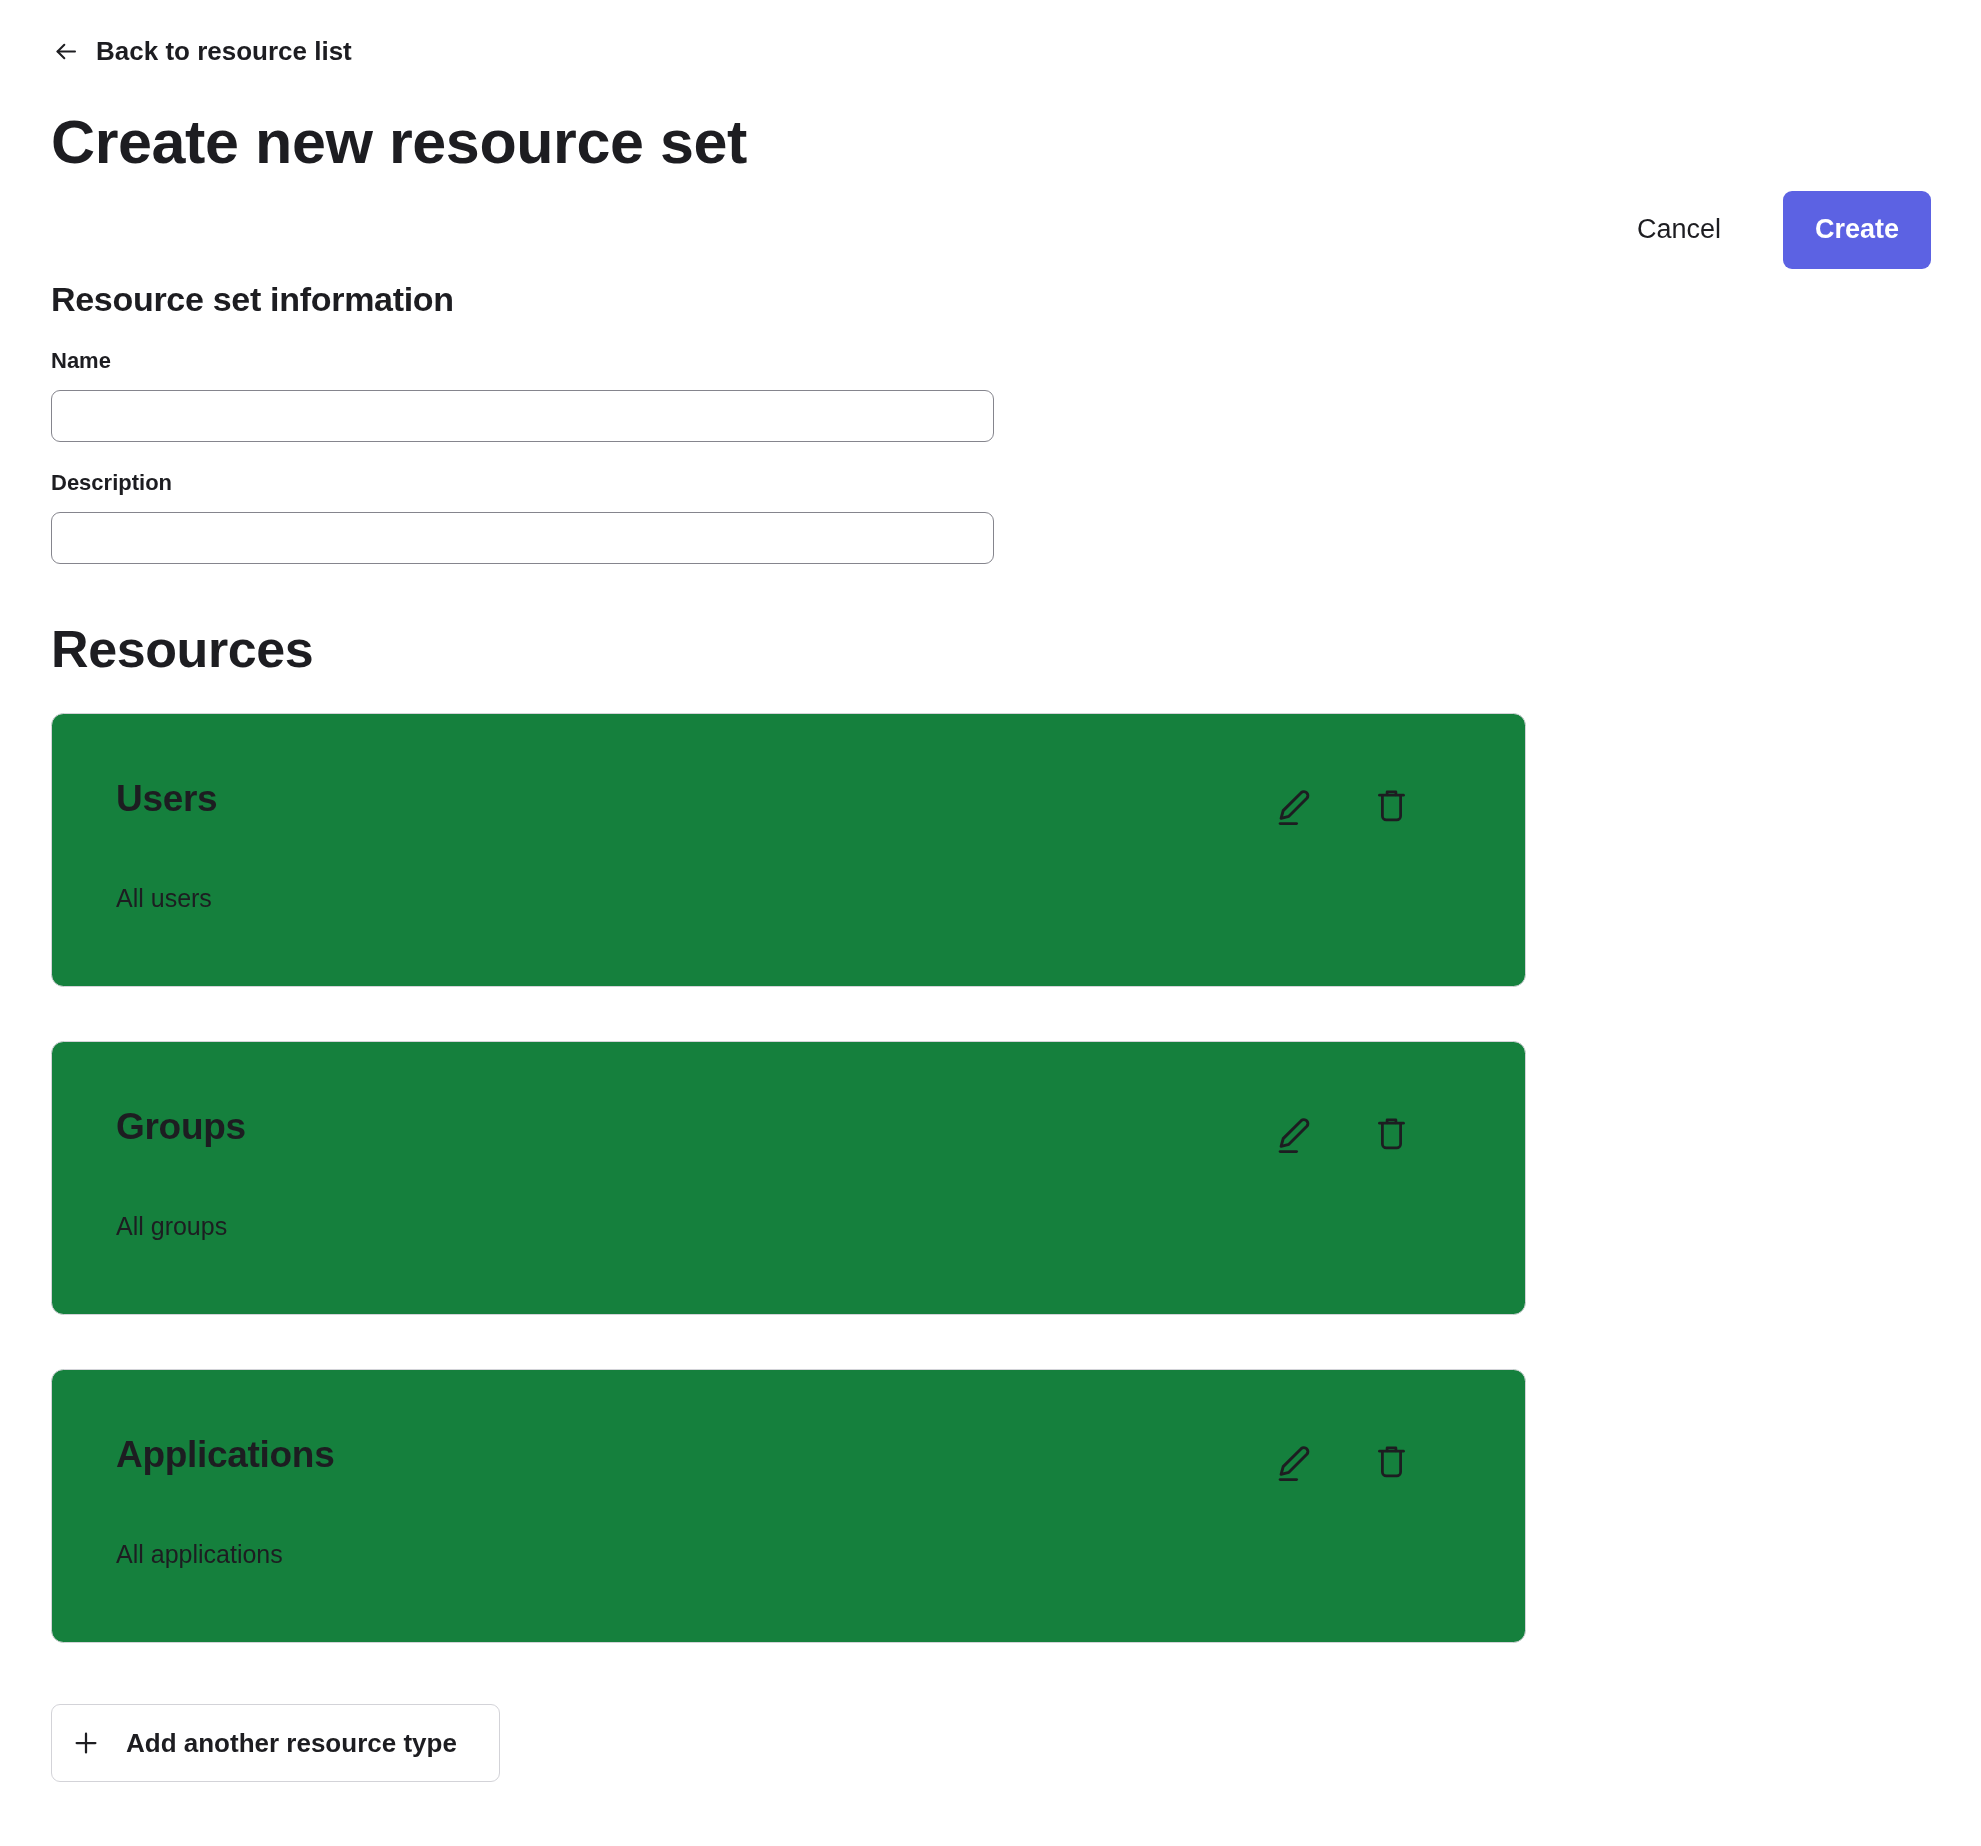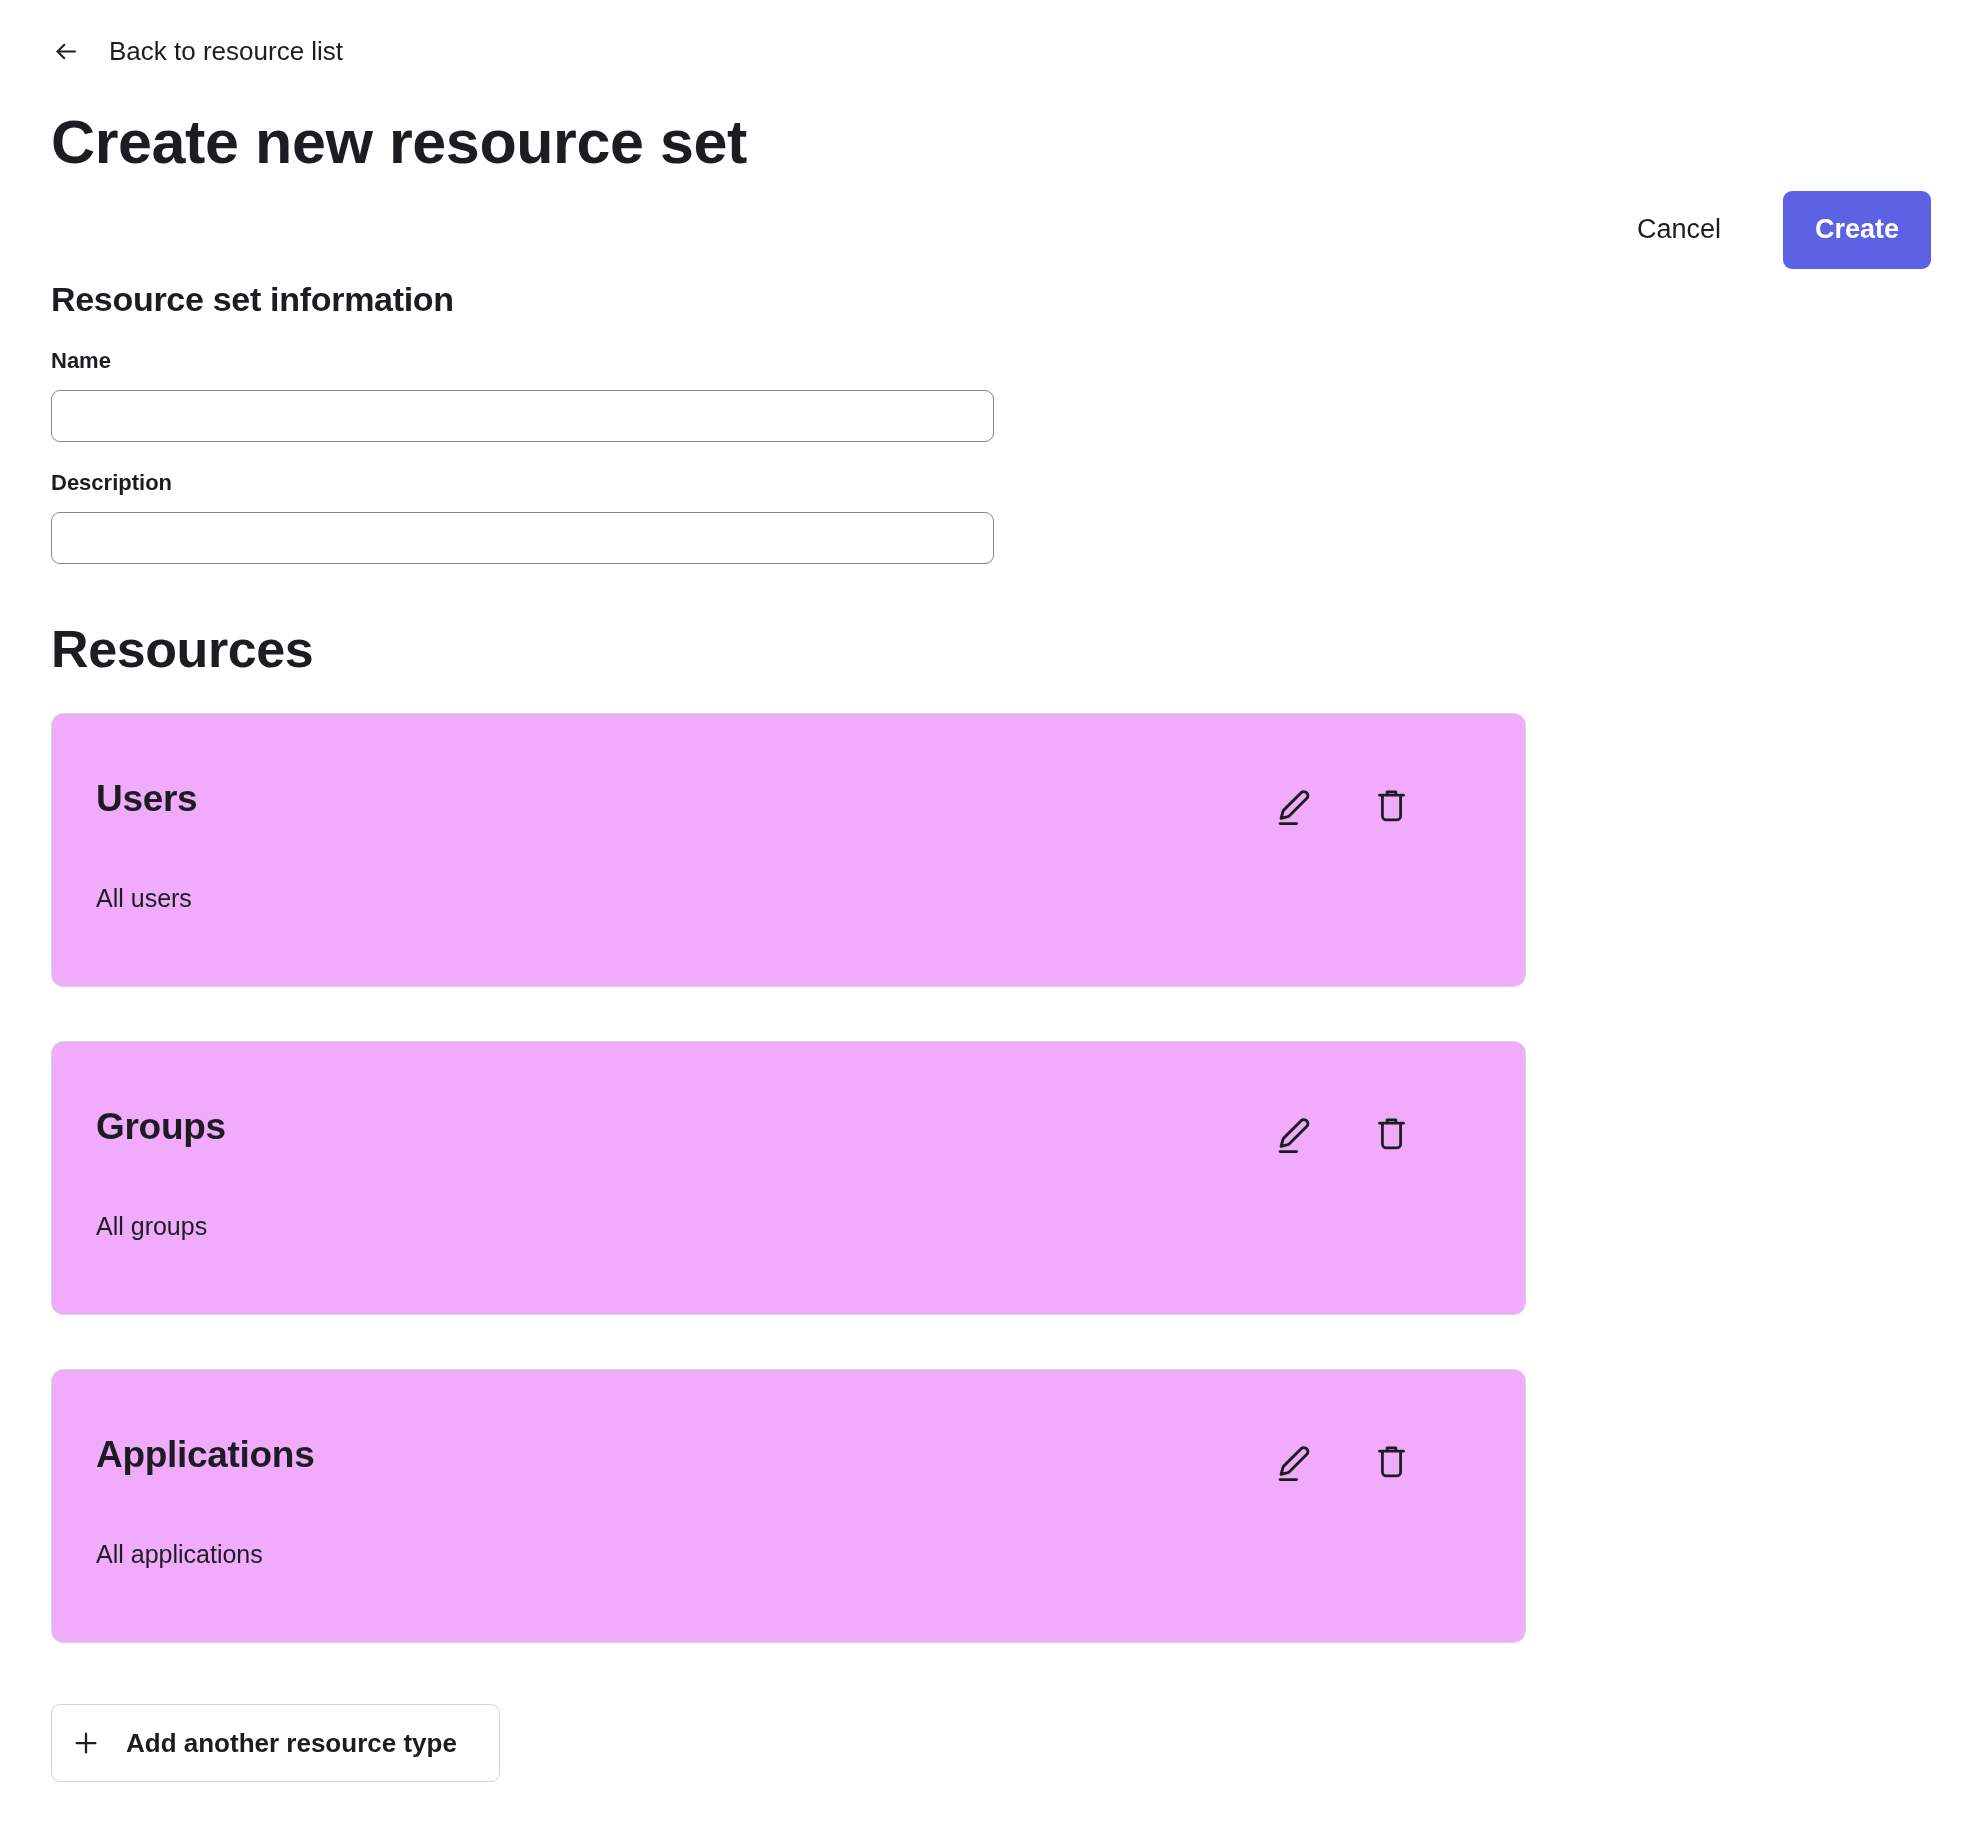--- a/index.html
+++ b/index.html
@@ -10,25 +10,26 @@
     font-family: "Liberation Sans", "DejaVu Sans", sans-serif;
     color: #1d1d21;
     padding: 36px 51px 36px 51px;
     position: relative;
   }
 
   
   .back-link {
     display: inline-flex;
     align-items: center;
-    gap: 28px;
+    gap: 15px;
     font-size: 26px;
     color: #1d1d21;
     text-decoration: none;
     cursor: pointer;
+    font-weight: bold;
   }
   .back-link .icon svg { display: block; }
 
   
   h1.page-title {
     margin-top: 39px;
     font-size: 61px;
     font-weight: 700;
     letter-spacing: -0.4px;
     color: #1d1d21;
@@ -103,22 +104,22 @@
     font-weight: 700;
     letter-spacing: -0.4px;
   }
   .card-stack { margin-top: 34px; display: flex; flex-direction: column; gap: 54px; }
   .resource-card {
     position: relative;
     width: 1475px;
     height: 274px;
     border: 1.3px solid #d3d3d8;
     border-radius: 12.5px;
-    background: #f0abfc;
-    padding: 64px 96px 0 44px;
+    background: #15803d;
+    padding: 64px 96px 0 64px;
   }
   .resource-card h3 {
     font-size: 37px;
     font-weight: 700;
     letter-spacing: -0.3px;
   }
   .resource-card .card-desc {
     margin-top: 64px;
     font-size: 25px;
     color: #1d1d21;

